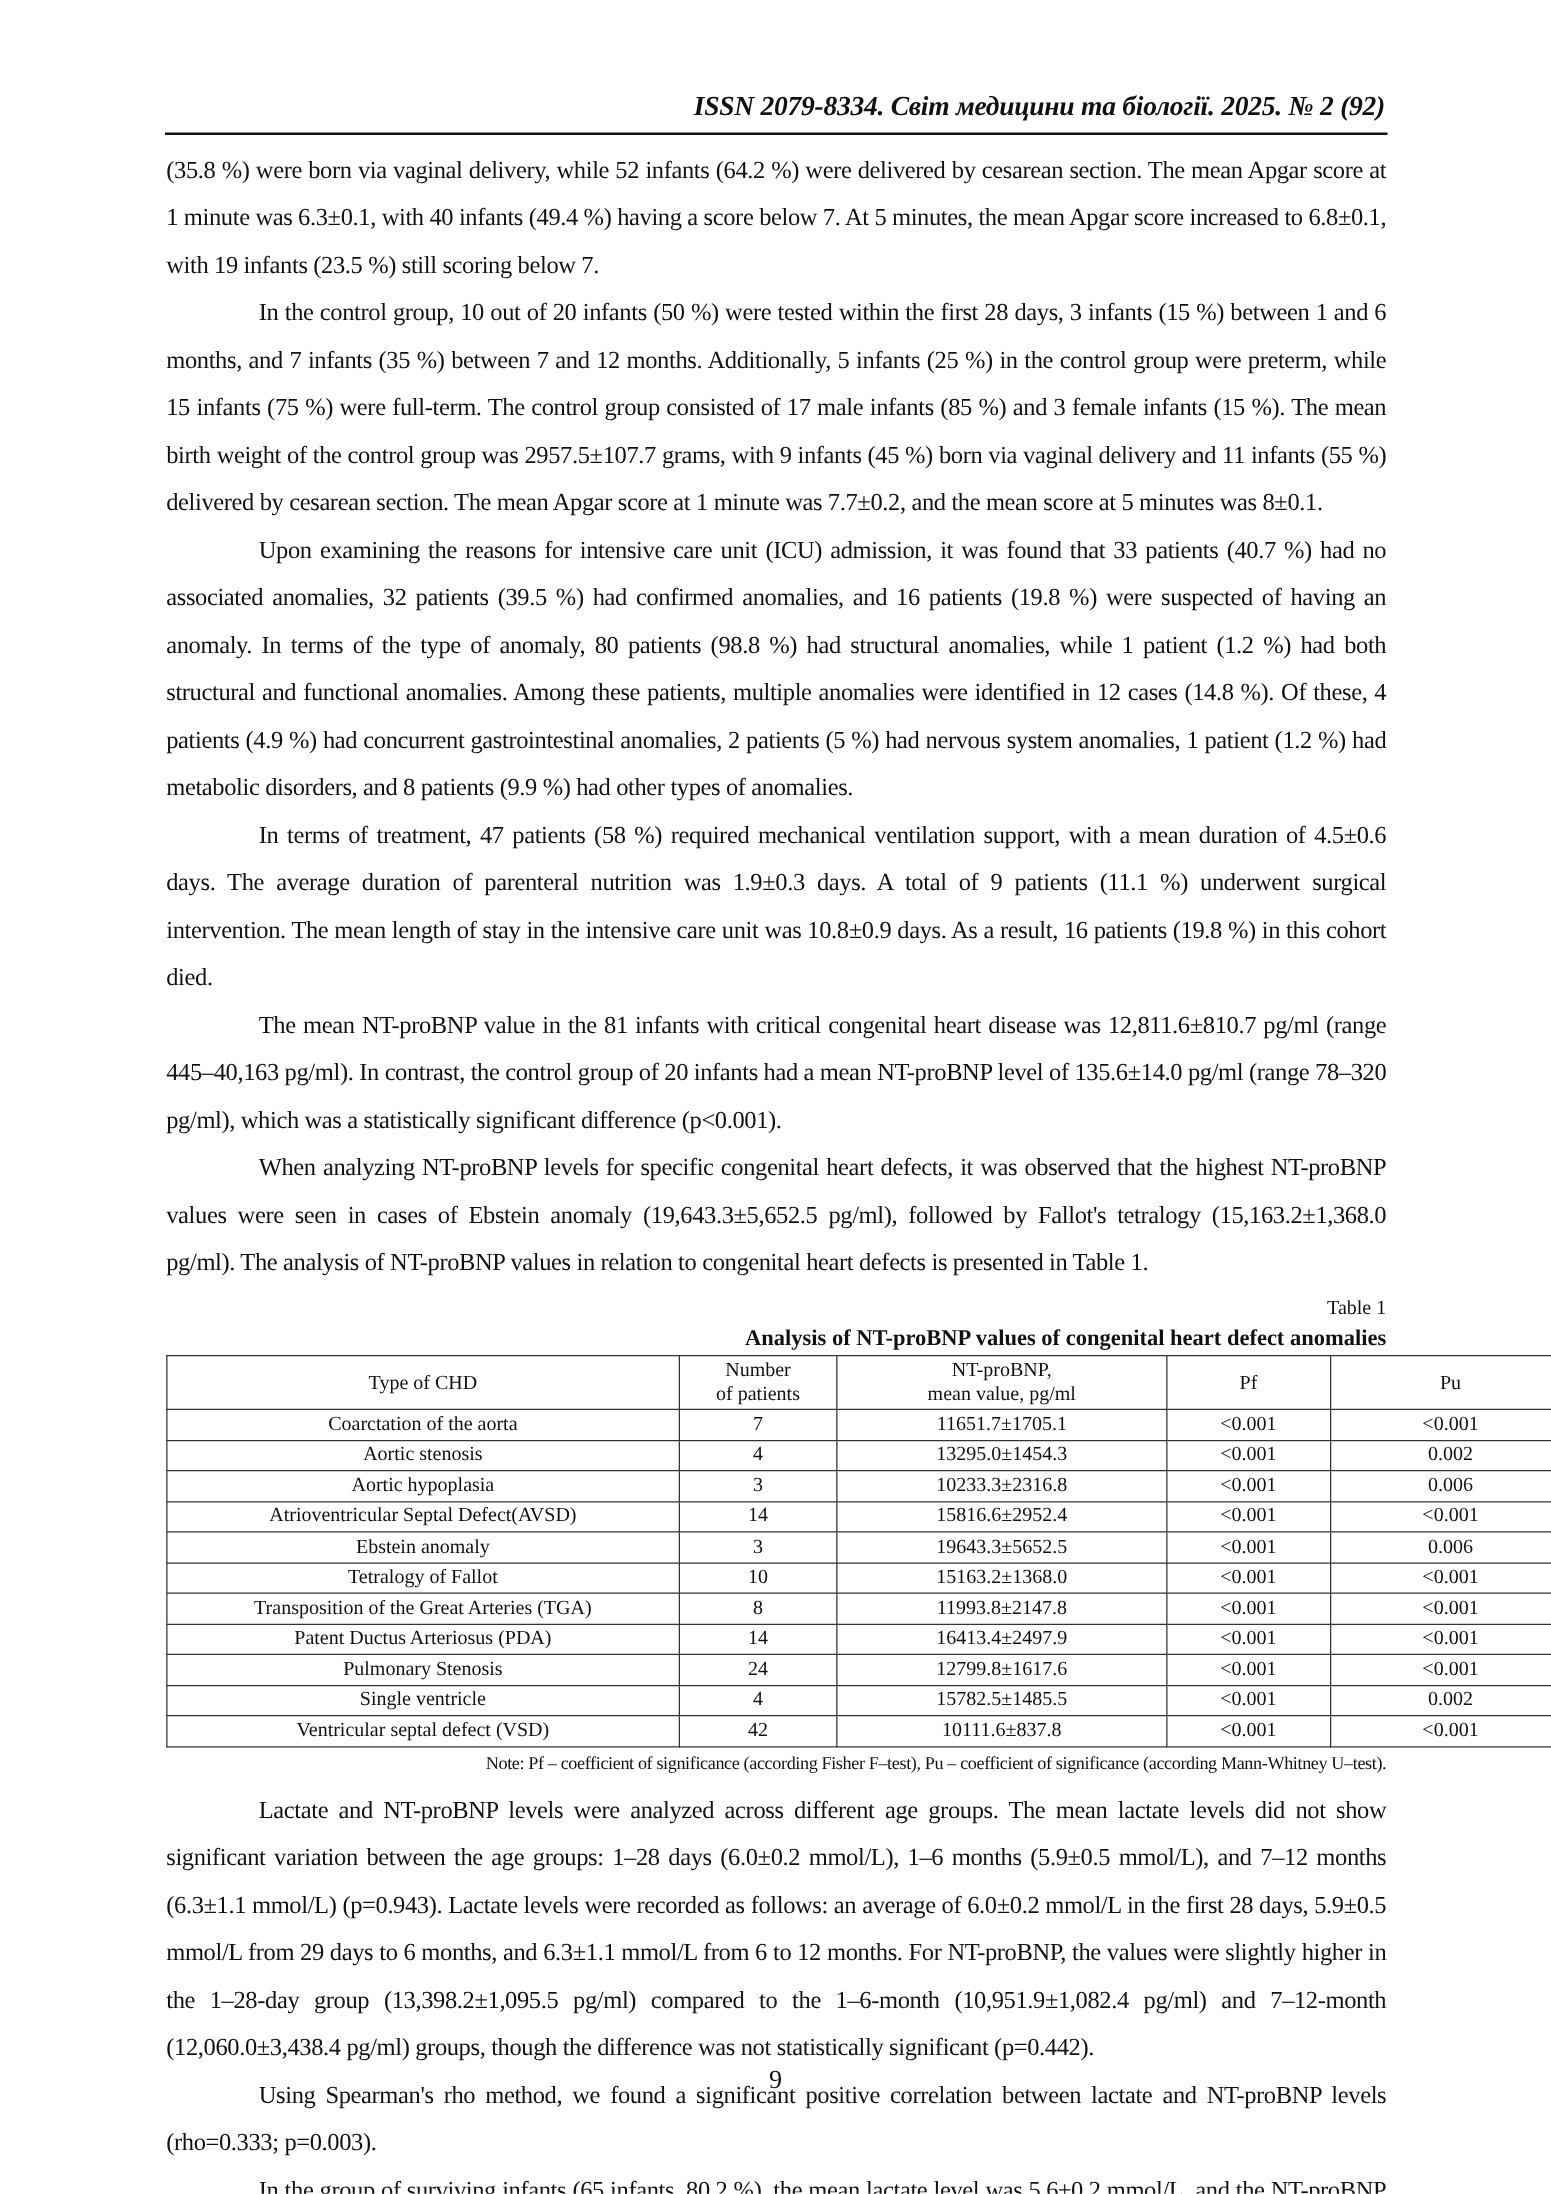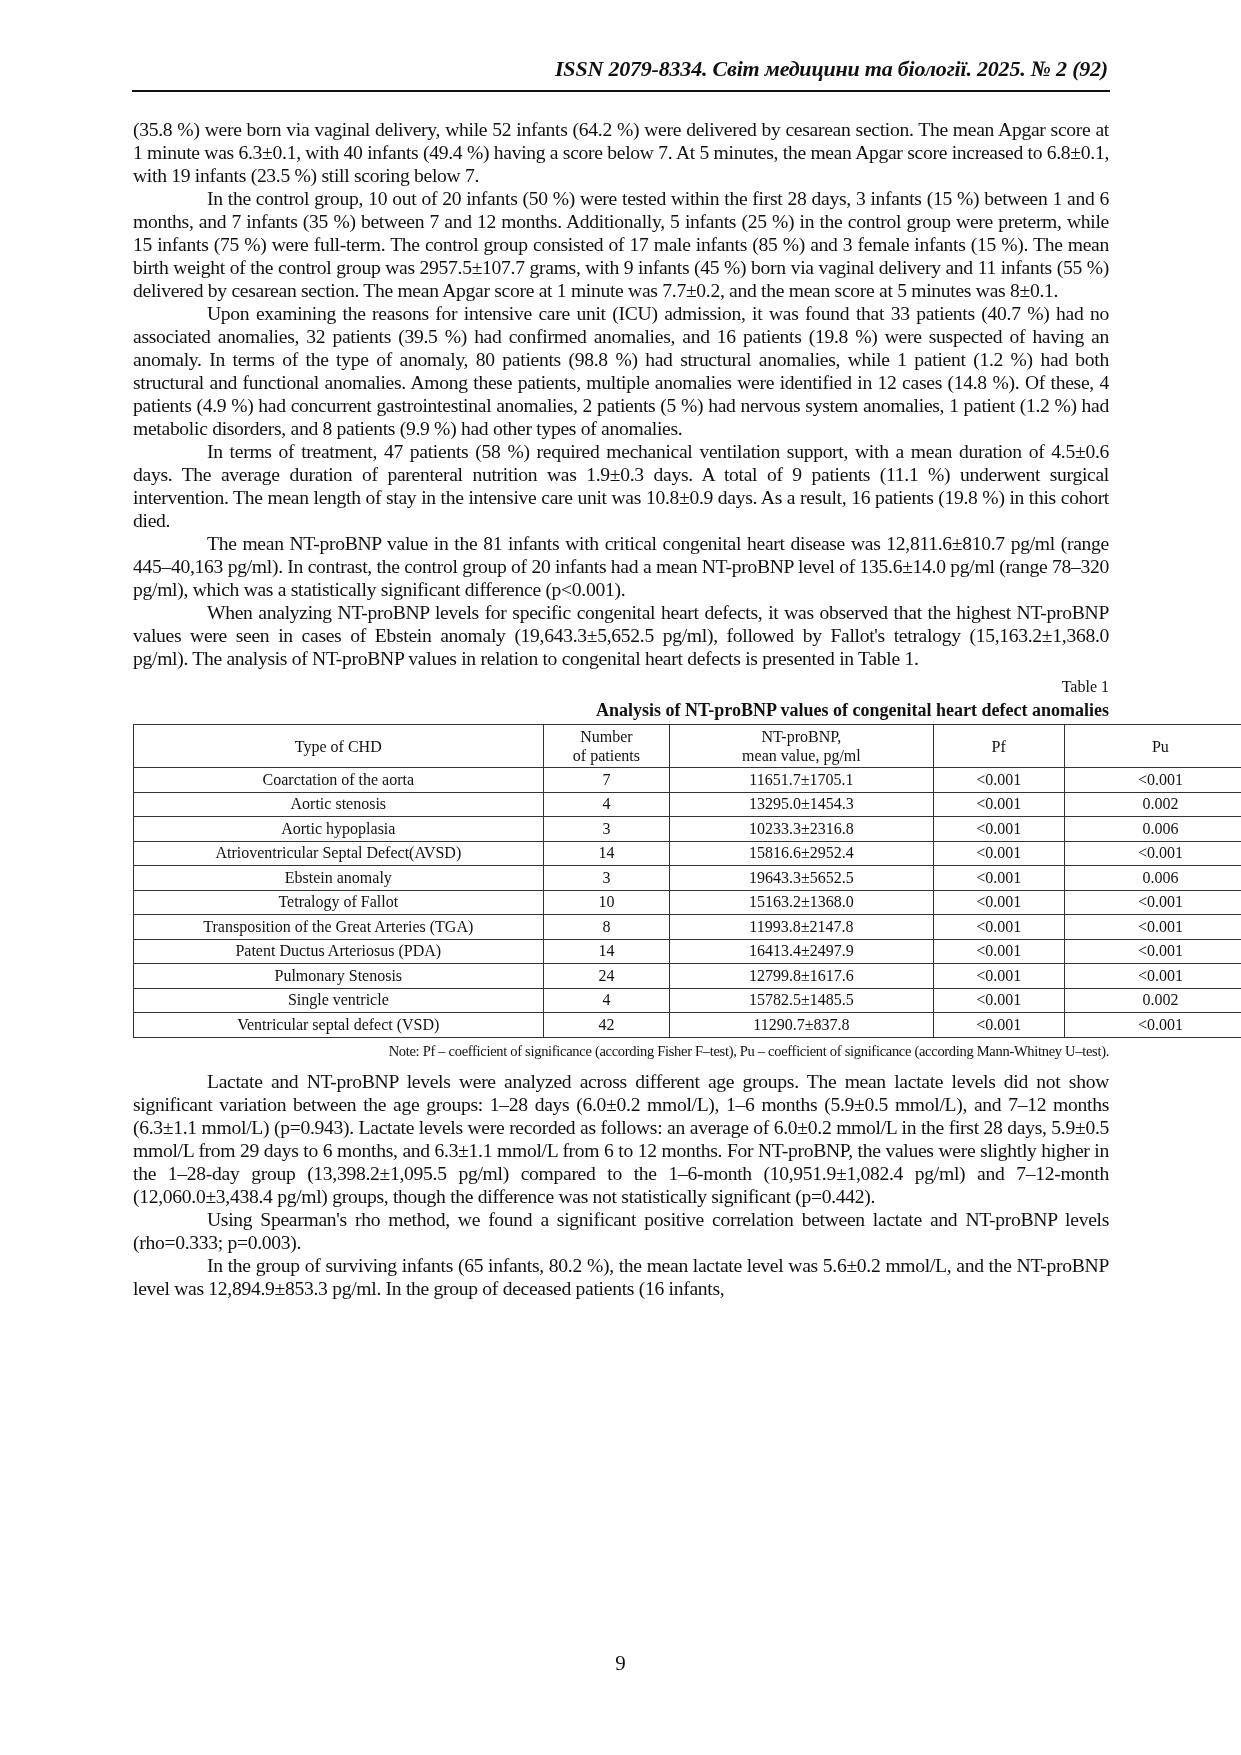--- a/index.html
+++ b/index.html
@@ -1,23 +1,23 @@
 <!DOCTYPE html>
 <html><head>
 <meta charset="utf-8">
 <style>
   html, body { margin: 0; padding: 0; background: #ffffff; }
   body { width: 1241px; height: 1755px; position: relative; overflow: hidden;
          font-family: "Liberation Serif", "DejaVu Serif", serif; color: #111; }
-  .header { position: absolute; left: 132px; top: 54px; width: 978px; height: 36px;
+  .header { position: absolute; left: 132px; top: 70px; width: 978px; height: 36px;
             border-bottom: 2.5px solid #111; }
   .header .journal { position: absolute; right: 2px; top: 2px; font-style: italic; font-weight: bold;
             font-size: 22px; letter-spacing: -0.2px; }
   .content { position: absolute; left: 133px; top: 118px; width: 976px; }
-  p.para { margin: 0; font-size: 19.6px; line-height: 23px; text-align: justify; letter-spacing: -0.3px; }
+  p.para { margin: 0; font-size: 19.6px; line-height: 38px; text-align: justify; letter-spacing: -0.3px; }
   p.indent { text-indent: 74px; }
   .table-label { text-align: right; font-size: 16px; margin-top: 8px; height: 22px; }
   .table-title { text-align: right; font-weight: bold; font-size: 18px; margin: 0 0 3px 0; }
   table { border-collapse: collapse; width: 1124px; font-size: 16px; }
   th, td { border: 1px solid #333; padding: 0 8px; height: 23.5px; line-height: 20px; }
   th { font-weight: normal; line-height: 19px; padding: 2px 6px; }
   td.c, th { text-align: center; }
   td.l { text-align: center; }
   .note { text-align: right; font-size: 14.5px; margin-top: 5px; letter-spacing: -0.3px; }
   .after-table { margin-top: 10px; }
@@ -127,21 +127,21 @@
       <tr>
           <td class="l">Single ventricle</td>
           <td class="c">4</td>
           <td class="c">15782.5±1485.5</td>
           <td class="c">&lt;0.001</td>
           <td class="c">0.002</td>
         </tr>
       <tr>
           <td class="l">Ventricular septal defect (VSD)</td>
           <td class="c">42</td>
-          <td class="c">11290.7±837.8</td>
+          <td class="c">10111.6±837.8</td>
           <td class="c">&lt;0.001</td>
           <td class="c">&lt;0.001</td>
         </tr>
     </tbody>
   </table>
   <div class="note">Note: Pf – coefficient of significance (according Fisher F–test), Pu – coefficient of significance (according Mann-Whitney U–test).</div>
 
   <div class="after-table">
     <p class="para indent">Lactate and NT-proBNP levels were analyzed across different age groups. The mean lactate levels did not show significant variation between the age groups: 1–28 days (6.0±0.2 mmol/L), 1–6 months (5.9±0.5 mmol/L), and 7–12 months (6.3±1.1 mmol/L) (p=0.943). Lactate levels were recorded as follows: an average of 6.0±0.2 mmol/L in the first 28 days, 5.9±0.5 mmol/L from 29 days to 6 months, and 6.3±1.1 mmol/L from 6 to 12 months. For NT-proBNP, the values were slightly higher in the 1–28-day group (13,398.2±1,095.5 pg/ml) compared to the 1–6-month (10,951.9±1,082.4 pg/ml) and 7–12-month (12,060.0±3,438.4 pg/ml) groups, though the difference was not statistically significant (p=0.442).</p>
     <p class="para indent">Using Spearman's rho method, we found a significant positive correlation between lactate and NT-proBNP levels (rho=0.333; p=0.003).</p>

